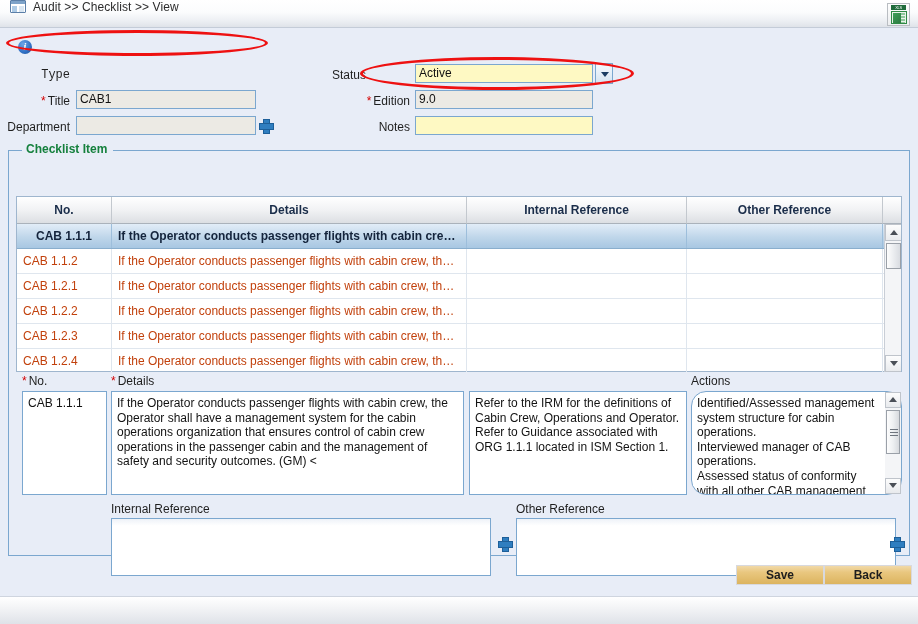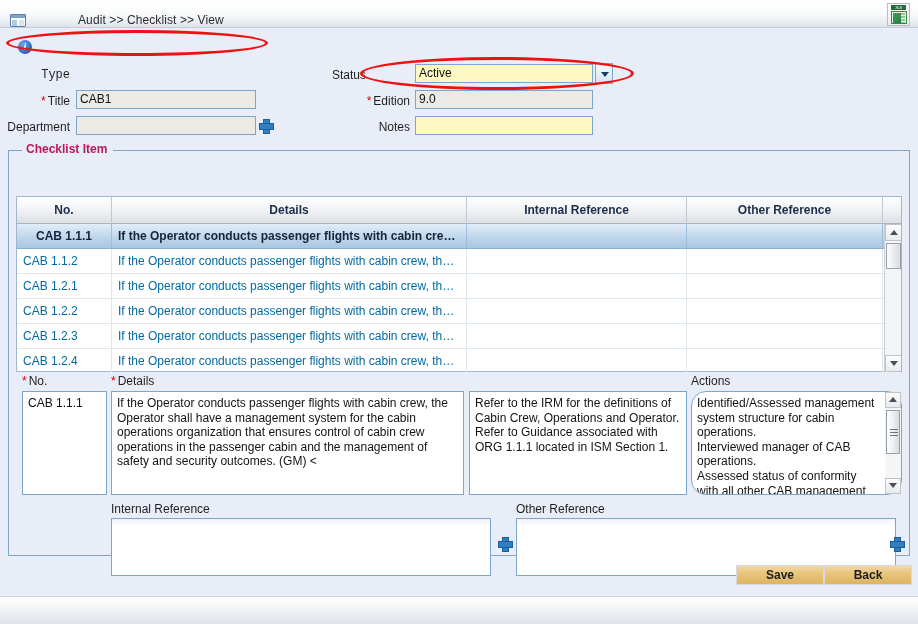--- a/index.html
+++ b/index.html
@@ -11,21 +11,21 @@
     font-size: 12px;
     color: #1a1a1a;
   }
   body { background: #e8edf7; position: relative; }
 
   
   .topbar {
     position: absolute; left: 0; top: 0; width: 918px; height: 28px;
     background: linear-gradient(to bottom, #ffffff 0%, #fbfcfd 45%, #eceff3 78%, #dfe3e9 100%);
     border-bottom: 1px solid #c4ccd8;
-    display: flex; align-items: flex-end; gap: 45px;
+    display: flex; align-items: flex-start;
   }
   .bc-icon {
     width: 16px; height: 13px; margin-left: 10px; margin-right: 7px;
     border: 1px solid #5b7fa8; background: #ffffff; position: relative; border-radius: 1px;
     flex: 0 0 auto;
   }
   .bc-icon::before {
     content: ""; position: absolute; left: 0; top: 0; right: 0; height: 3px;
     background: #7ea3c9;
   }
@@ -128,21 +128,21 @@
     border: 1px solid #7ba7cf; border-top: none; background: transparent;
   }
   .fs-topline-left {
     position: absolute; left: 8px; top: 122px; width: 14px; height: 1px; background: #7ba7cf;
   }
   .fs-topline-right {
     position: absolute; left: 113px; top: 122px; width: 797px; height: 1px; background: #7ba7cf;
   }
   .fs-legend {
     position: absolute; left: 24px; top: 114px; font-size: 12px; font-weight: bold;
-    color: #be185d; background: transparent; padding: 0 2px;
+    color: #15803d; background: transparent; padding: 0 2px;
   }
 
   
   .grid {
     position: absolute; left: 16px; top: 168px; width: 886px; height: 176px;
     border: 1px solid #9fb6ce; background: #fff;
   }
   .grid-head { display: flex; height: 27px; }
   .gh {
     background: linear-gradient(to bottom, #ffffff 0%, #f1f2f4 50%, #dcdfe3 100%);
@@ -153,21 +153,21 @@
   .gh:last-child { border-right: none; }
   .col-no    { width: 95px; flex: 0 0 95px; }
   .col-det   { width: 355px; flex: 0 0 355px; }
   .col-int   { width: 220px; flex: 0 0 220px; }
   .col-oth   { width: 196px; flex: 0 0 196px; }
   .col-sb    { width: 18px; flex: 0 0 18px; }
 
   .grid-body { position: relative; height: 148px; overflow: hidden; }
   .grow { display: flex; height: 25px; border-bottom: 1px solid #dfe6ee; }
   .grow .cell {
-    border-right: 1px solid #dfe6ee; font-size: 12px; color: #0369a1;
+    border-right: 1px solid #dfe6ee; font-size: 12px; color: #c2410c;
     display: flex; align-items: center; padding: 0 6px; overflow: hidden; white-space: nowrap;
   }
   .grow .cell.ctr { justify-content: center; }
   .grow.sel {
     background: linear-gradient(to bottom, #e2edf8 0%, #bfd6ea 55%, #a8c7e2 100%);
     font-weight: bold; border-bottom: 1px solid #8aaecd;
   }
   .grow.sel .cell { border-right-color: #9dbedb; color: #14243c; }
 
   

